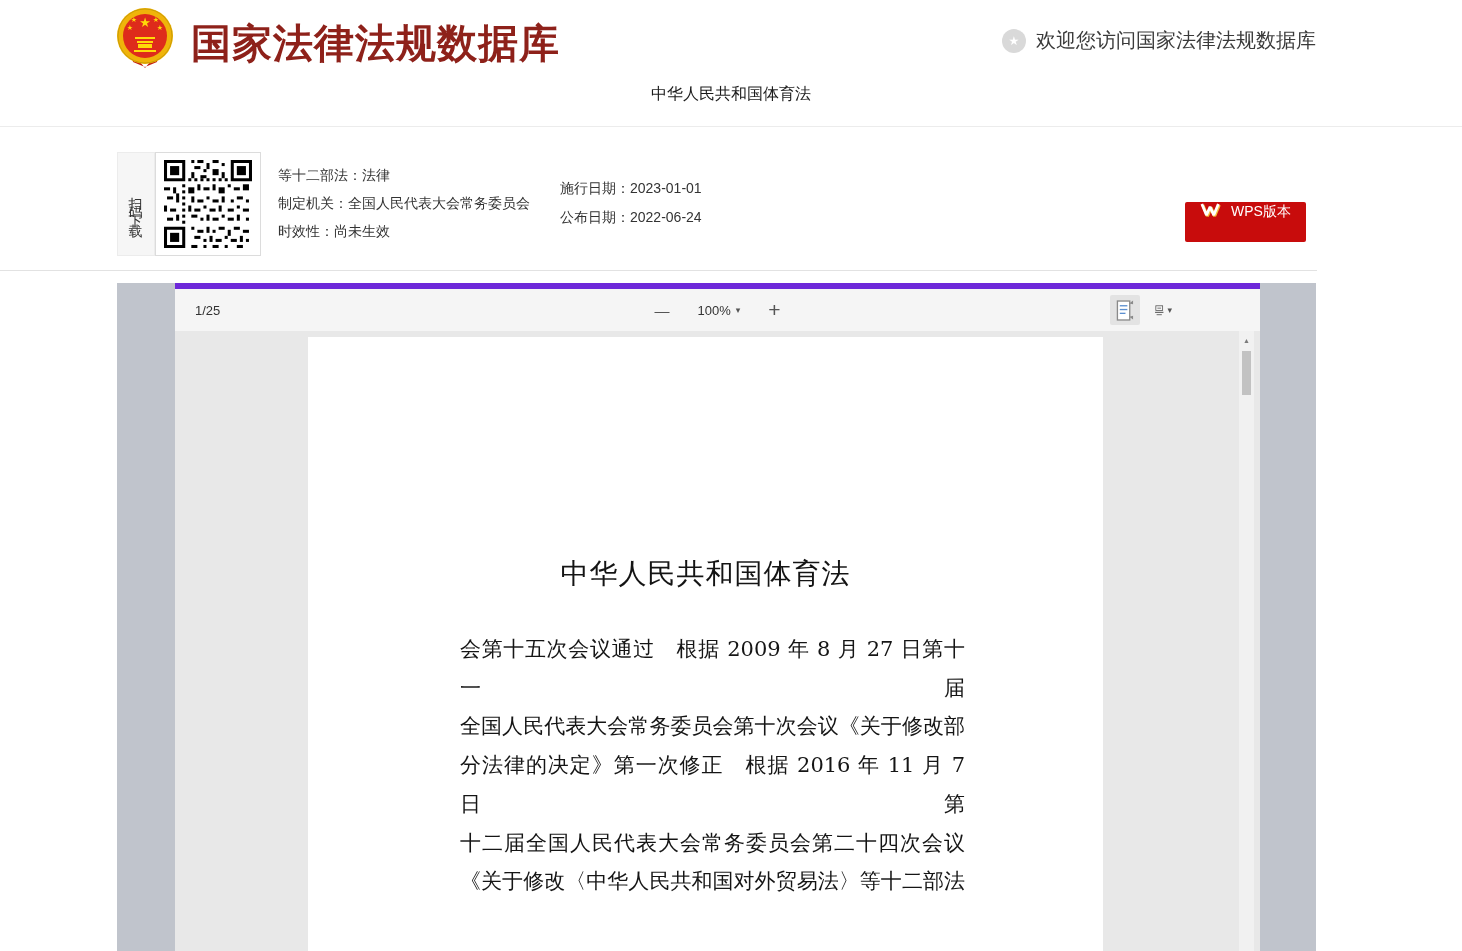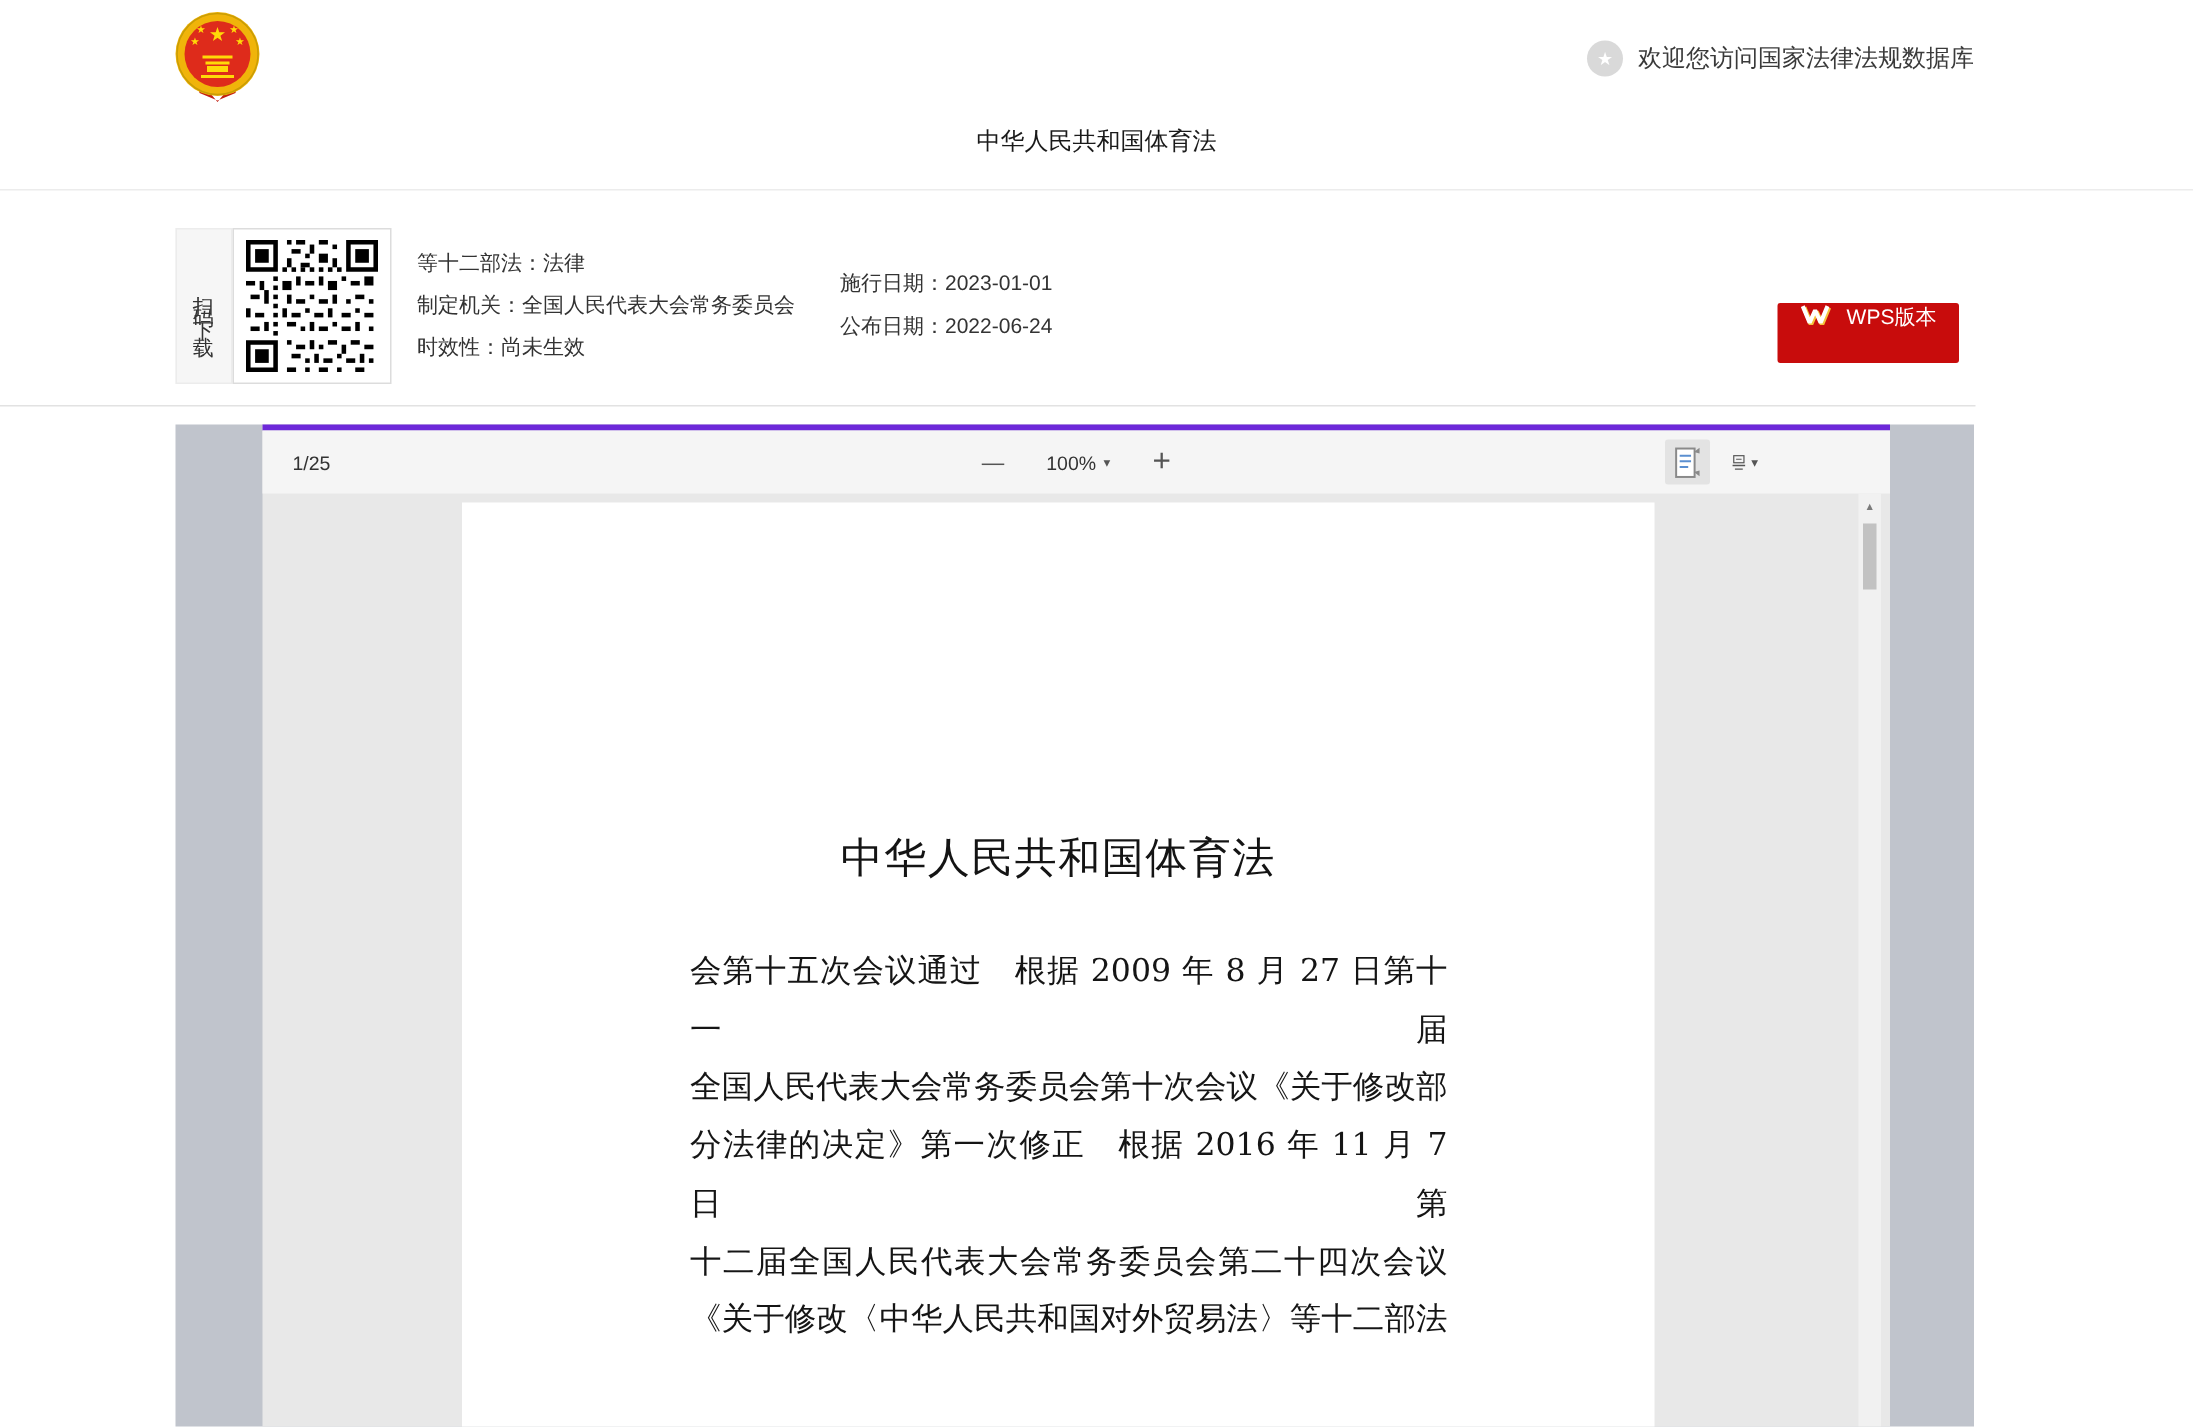--- a/index.html
+++ b/index.html
@@ -7,35 +7,35 @@
     width:1462px;height:951px;position:relative;overflow:hidden;
     background:#fff;font-family:"Liberation Sans","DejaVu Sans",sans-serif;
     -webkit-font-smoothing:antialiased;
   }
   
   .header{position:absolute;top:0;left:0;width:1462px;height:127px;background:#fff;border-bottom:1px solid #ececec;box-sizing:border-box;}
   .logo{position:absolute;left:116px;top:7px;width:58px;height:62px;cursor:pointer;}
   .site-title{position:absolute;left:191px;top:16px;font-size:40px;font-weight:bold;color:#8e211a;letter-spacing:1px;white-space:nowrap;}
   .welcome{position:absolute;right:146px;top:27px;display:flex;align-items:center;gap:10px;}
   .star-circle{width:24px;height:24px;border-radius:50%;background:#d9d9d9;color:#fff;display:flex;align-items:center;justify-content:center;font-size:12px;line-height:1;}
-  .welcome-text{font-size:16px;color:#3a3a3a;white-space:nowrap;}
+  .welcome-text{font-size:20px;color:#3a3a3a;white-space:nowrap;}
   .doc-subtitle{position:absolute;top:84px;left:0;width:100%;text-align:center;font-size:16px;color:#1a1a1a;}
   
   .scan-box{position:absolute;left:117px;top:152px;width:38px;height:104px;background:#f6f6f6;border:1px solid #ececec;box-sizing:border-box;display:flex;align-items:center;justify-content:center;}
   .scan-text{writing-mode:vertical-rl;text-orientation:upright;font-size:14px;color:#333;letter-spacing:9px;line-height:1;}
   .qr-box{position:absolute;left:155px;top:152px;width:106px;height:104px;background:#fff;border:1px solid #dcdcdc;box-sizing:border-box;display:flex;align-items:center;justify-content:center;}
   .info-col{position:absolute;display:flex;flex-direction:column;font-size:14px;color:#333;}
   .info-left{left:278px;top:168px;gap:13px;}
   .info-mid{left:560px;top:181px;gap:14px;}
   .info-row{white-space:nowrap;line-height:15px;}
   .wps-btn{position:absolute;left:1185px;top:202px;width:121px;height:40px;background:#c80c0c;border:none;border-radius:2px;color:#fff;font-size:14px;display:flex;align-items:flex-start;justify-content:center;gap:9px;cursor:pointer;font-family:inherit;}
   .section-divider{position:absolute;top:270px;left:0;width:1317px;height:1px;background:#e2e2e2;}
   
   .viewer-frame{position:absolute;left:117px;top:283px;width:1199px;height:668px;background:#c0c4cc;}
-  .pdf-viewer{position:absolute;left:58px;top:0;width:1085px;height:668px;background:#e8e8e8;border-top:4px solid #6d28d9;box-sizing:border-box;}
+  .pdf-viewer{position:absolute;left:58px;top:0;width:1085px;height:668px;background:#e8e8e8;border-top:6px solid #6d28d9;box-sizing:border-box;}
   .toolbar{position:relative;height:42px;background:#f5f5f5;}
   .page-indicator{position:absolute;left:20px;top:0;height:42px;display:flex;align-items:center;font-size:13px;color:#333;}
   .zoom-controls{position:absolute;left:0;right:0;top:0;height:42px;display:flex;align-items:center;justify-content:center;gap:24px;}
   .zoom-out,.zoom-in{background:none;border:none;color:#555;cursor:pointer;padding:0 4px;font-family:inherit;}
   .zoom-out{font-size:15px;}
   .zoom-in{font-size:21px;font-weight:300;}
   .zoom-select{display:flex;align-items:center;gap:5px;cursor:pointer;color:#333;}
   .zoom-level{font-size:13px;}
   .caret{font-size:9px;color:#555;line-height:1;}
   .toolbar-tools{position:absolute;right:82px;top:0;height:42px;display:flex;align-items:center;gap:8px;}
@@ -64,20 +64,21 @@
     <text x="29" y="20" font-size="13" fill="#ffd908" text-anchor="middle">★</text>
     <text x="18" y="15" font-size="7" fill="#ffd908" text-anchor="middle">★</text>
     <text x="40" y="15" font-size="7" fill="#ffd908" text-anchor="middle">★</text>
     <text x="14" y="23" font-size="7" fill="#ffd908" text-anchor="middle">★</text>
     <text x="44" y="23" font-size="7" fill="#ffd908" text-anchor="middle">★</text>
     <rect x="19" y="30" width="20" height="2" fill="#ffd908"></rect>
     <rect x="21" y="34" width="16" height="2" fill="#ffd908"></rect>
     <rect x="22" y="37" width="14" height="4" fill="#ffd908"></rect>
     <rect x="18" y="43" width="22" height="2" fill="#ffd908"></rect>
   </svg>
+  <div class="site-title">国家法律法规数据库</div>
   <div class="welcome">
     <span class="star-circle">★</span>
     <span class="welcome-text">欢迎您访问国家法律法规数据库</span>
   </div>
   <div class="doc-subtitle">中华人民共和国体育法</div>
 </div>
 
 <div class="scan-box">
   <span class="scan-text">扫码下载</span>
 </div>

